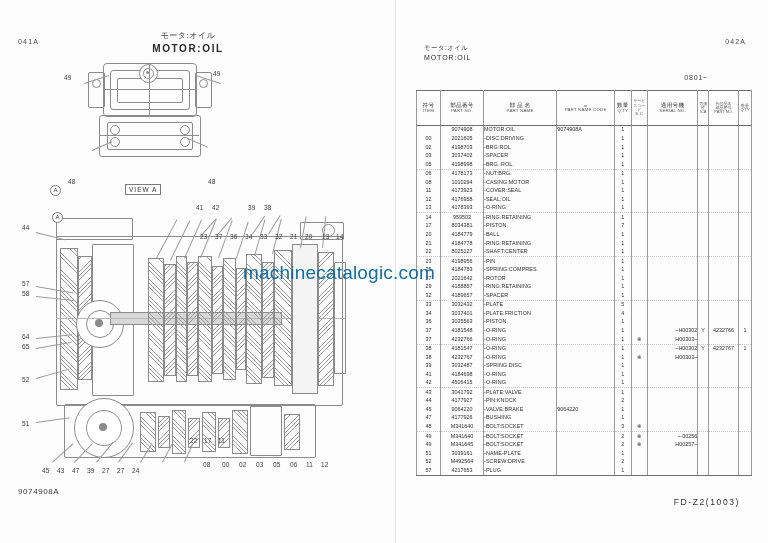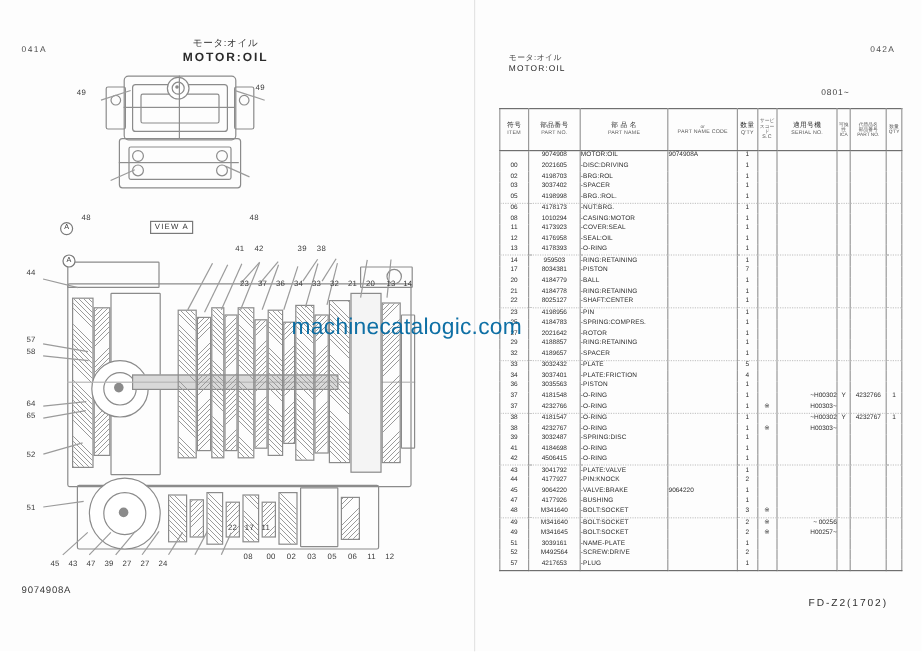--- a/index.html
+++ b/index.html
@@ -792,17 +792,17 @@
             <td class="c-qty">1</td>
             <td class="c-sc"></td>
             <td class="c-ser"></td>
             <td class="c-ica"></td>
             <td class="c-rno"></td>
             <td class="c-rqty"></td>
           </tr>
         </tbody>
     </table>
 
-    <div class="footcode">FD-Z2(1702)</div>
+    <div class="footcode">FD-Z2(1003)</div>
   </div>
 
   <div class="wm">machinecatalogic.com</div>
 </div>
 
 </body></html>

